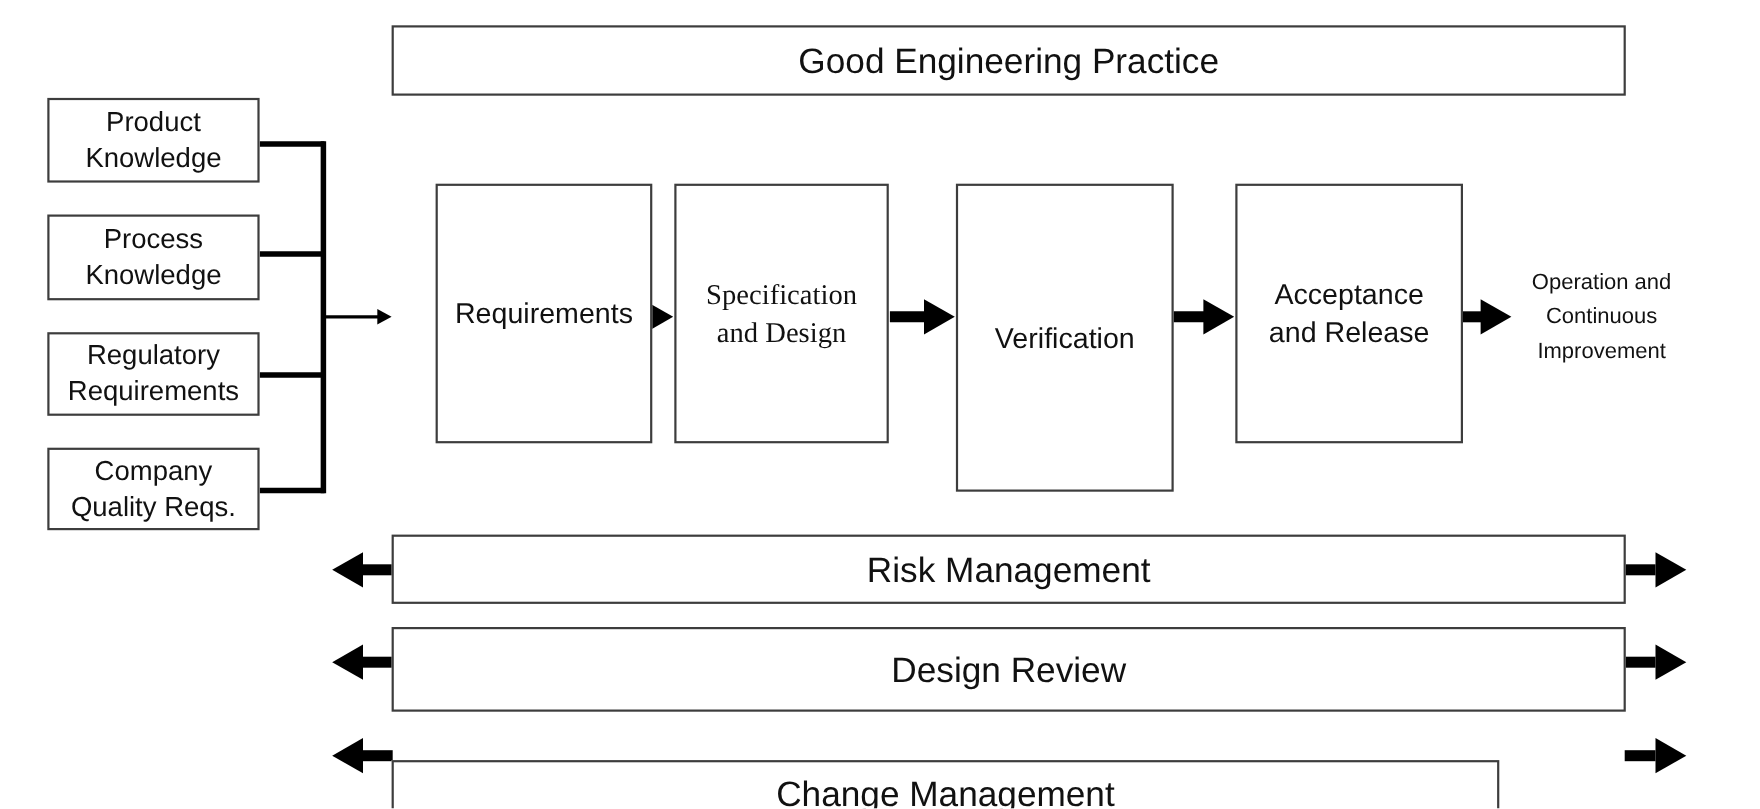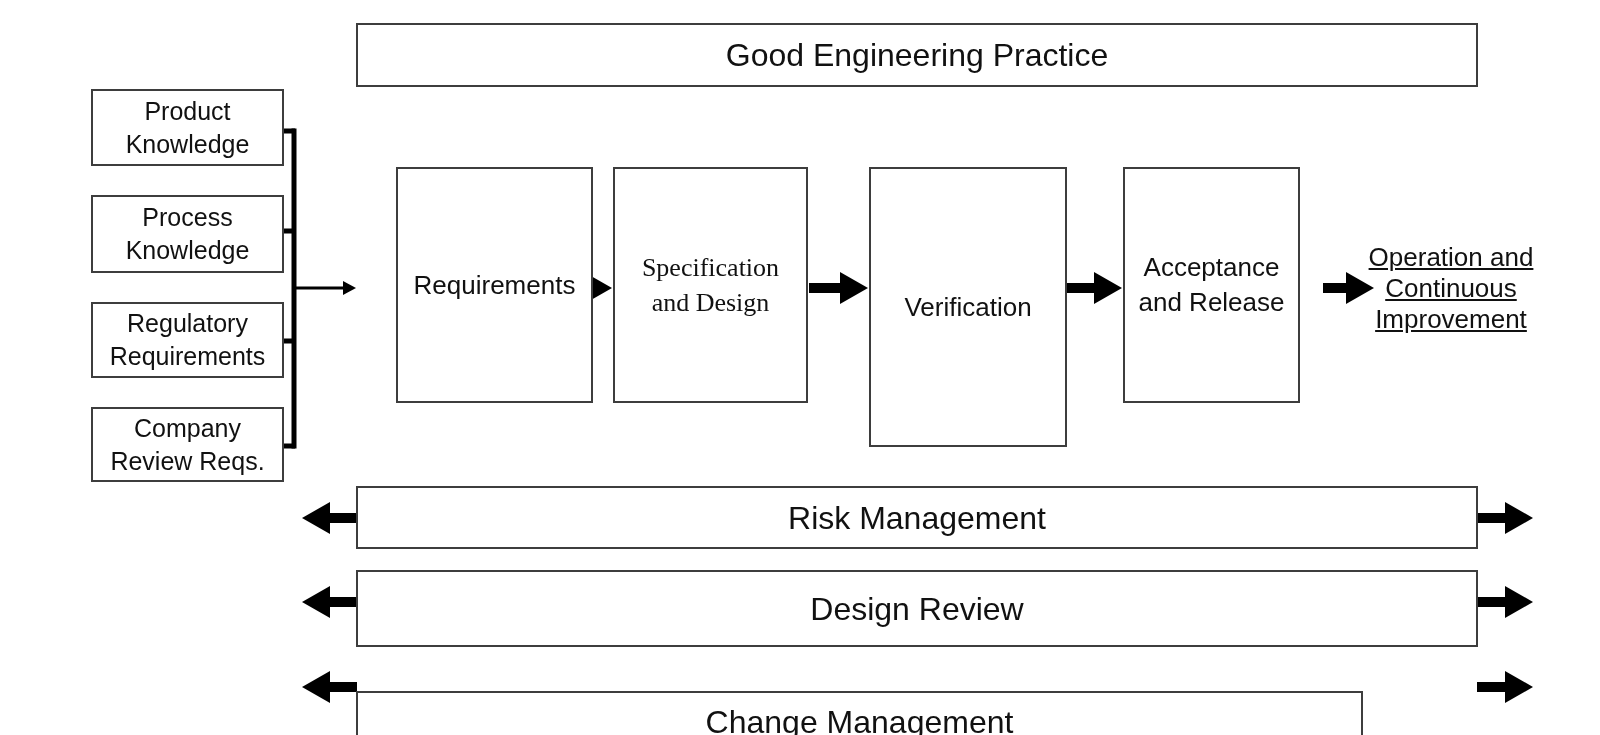--- a/index.html
+++ b/index.html
@@ -19,40 +19,40 @@
   .hd{fill:var(--line);stroke:none;}
   .box{
     position:absolute;
     border:2px solid var(--box-border);
     background:#ffffff;
     display:flex;align-items:center;justify-content:center;
     text-align:center;color:var(--text);
     box-sizing:border-box;
   }
   .banner{font-size:32px;line-height:36px;}
-  .input-box{font-size:25px;line-height:33px;margin-left:48px;}
+  .input-box{font-size:25px;line-height:33px;}
   .input-box .wrap{max-width:170px;}
   .step-box{font-size:26px;line-height:35px;}
   .step-box .wrap{max-width:172px;}
   .outcome{
-    position:absolute;display:flex;align-items:center;
-    text-align:center;font-size:26px;line-height:31px;color:var(--text);text-decoration:underline;
+    position:absolute;display:flex;align-items:center;justify-content:center;
+    text-align:center;font-size:20px;line-height:31px;color:var(--text);
   }
   .outcome .wrap{max-width:186px;}
 
   
   .gep{left:356px;top:23px;width:1122px;height:64px;}
   .in1{left:43px;top:89px;width:193px;height:77px;}
   .in2{left:43px;top:195px;width:193px;height:78px;}
   .in3{left:43px;top:302px;width:193px;height:76px;}
   .in4{left:43px;top:407px;width:193px;height:75px;}
   .st1{left:356px;top:167px;width:197px;height:236px;margin-left:40px;}
   .st2{left:613px;top:167px;width:195px;height:236px;font-family:Liberation Serif, serif;}
   .st3{left:869px;top:167px;width:198px;height:280px;}
-  .st4{left:1123px;top:167px;width:177px;height:236px;}
+  .st4{left:1123px;top:167px;width:207px;height:236px;}
   .out{left:1358px;top:230px;width:196px;height:116px;}
   .bn1{left:356px;top:486px;width:1122px;height:63px;}
   .bn2{left:356px;top:570px;width:1122px;height:77px;}
   .bn3{left:356px;top:691px;width:1007px;height:62px;}
 </style>
 </head>
 <body>
 
 <div class="canvas">
 
@@ -120,21 +120,21 @@
   <div class="box input-box in1">
     <span class="wrap">Product Knowledge</span>
   </div>
   <div class="box input-box in2">
     <span class="wrap">Process Knowledge</span>
   </div>
   <div class="box input-box in3">
     <span class="wrap">Regulatory Requirements</span>
   </div>
   <div class="box input-box in4">
-    <span class="wrap">Company Review Reqs.</span>
+    <span class="wrap">Company Quality Reqs.</span>
   </div>
 
   <div class="box step-box st1">
     <span class="wrap">Requirements</span>
   </div>
   <div class="box step-box st2">
     <span class="wrap">Specification and Design</span>
   </div>
   <div class="box step-box st3">
     <span class="wrap">Verification</span>

